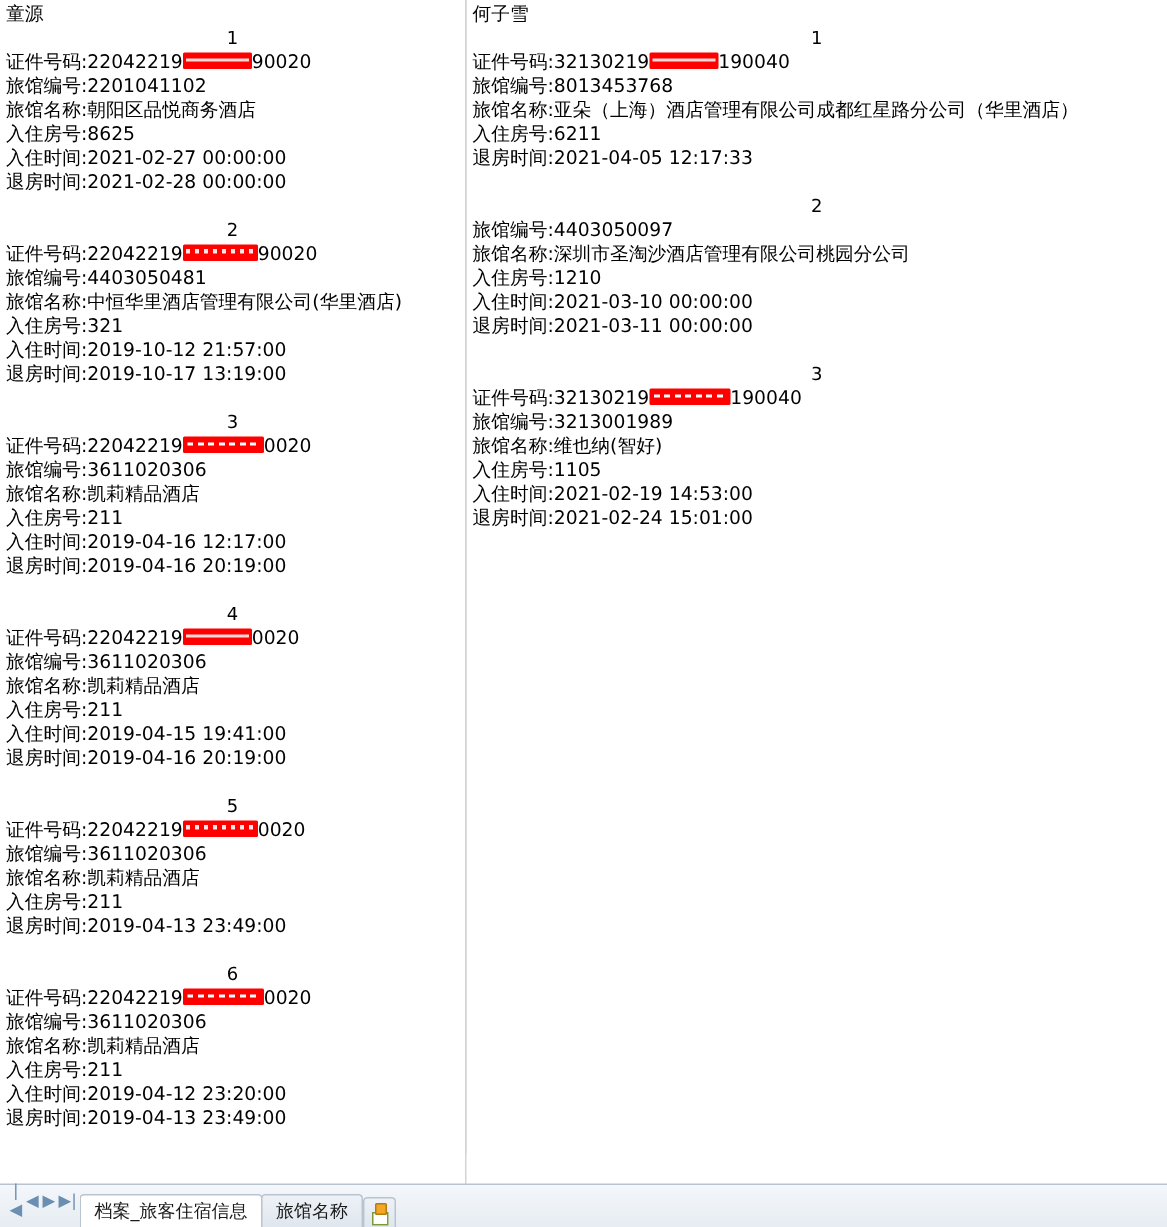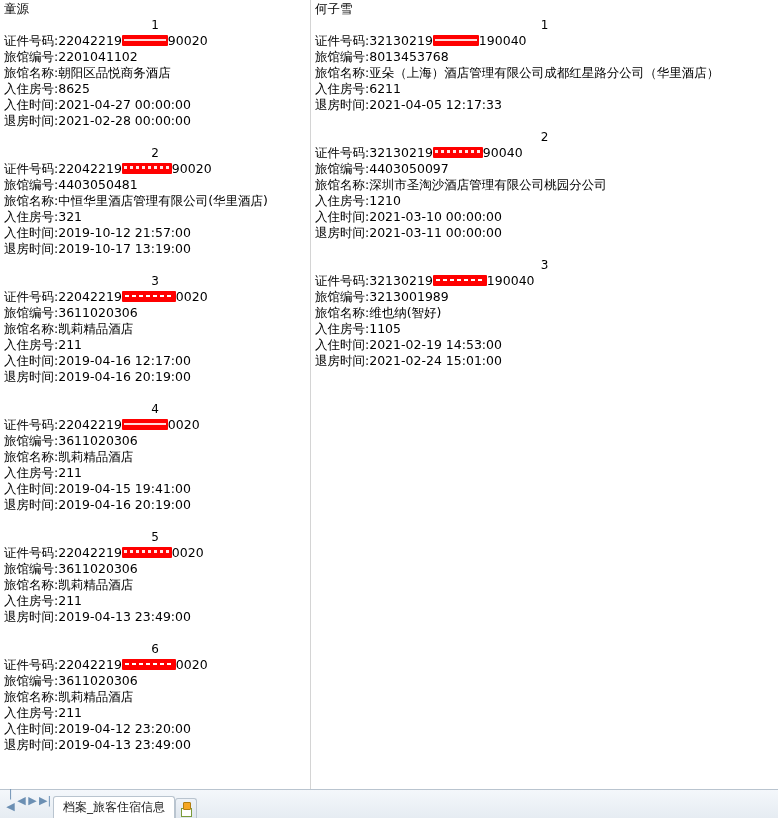--- a/index.html
+++ b/index.html
@@ -129,21 +129,20 @@
   .tab-nav span {
     display: inline-block;
     width: 9px;
     text-align: center;
     color: #6b8fb3;
   }
   .tabs {
     display: flex;
     align-items: flex-end;
     height: 22px;
-    flex-direction: column;
   }
   .tab {
     font-size: 12px;
     padding: 3px 9px 4px 9px;
     border: 1px solid #b9c4cf;
     border-bottom: none;
     border-radius: 3px 3px 0 0;
     margin-right: -1px;
     background: linear-gradient(to bottom, #eef2f7 0%, #dfe6ee 100%);
     color: #1a1a1a;
@@ -196,21 +195,21 @@
   <div class="gridline-v" style="left:310px;"></div>
   <div class="col col-left">
     <div class="person-name">童源</div>
     <div id="left-groups">
         <div class="group">
           <div class="group-index">1</div>
           <div class="row"><span>证件号码:</span><span>22042219</span><span class="redact scribble" style="width: 46px;"></span><span>90020</span></div>
           <div class="row"><span>旅馆编号:</span><span>2201041102</span></div>
           <div class="row"><span>旅馆名称:</span><span>朝阳区品悦商务酒店</span></div>
           <div class="row"><span>入住房号:</span><span>8625</span></div>
-          <div class="row"><span>入住时间:</span><span>2021-04-27 00:00:00</span></div>
+          <div class="row"><span>入住时间:</span><span>2021-02-27 00:00:00</span></div>
           <div class="row"><span>退房时间:</span><span>2021-02-28 00:00:00</span></div>
           <div class="row blank"></div>
         </div>
         <div class="group">
           <div class="group-index">2</div>
           <div class="row"><span>证件号码:</span><span>22042219</span><span class="redact scribble2" style="width: 50px;"></span><span>90020</span></div>
           <div class="row"><span>旅馆编号:</span><span>4403050481</span></div>
           <div class="row"><span>旅馆名称:</span><span>中恒华里酒店管理有限公司(华里酒店)</span></div>
           <div class="row"><span>入住房号:</span><span>321</span></div>
           <div class="row"><span>入住时间:</span><span>2019-10-12 21:57:00</span></div>
@@ -265,21 +264,20 @@
           <div class="group-index">1</div>
           <div class="row"><span>证件号码:</span><span>32130219</span><span class="redact scribble" style="width: 46px;"></span><span>190040</span></div>
           <div class="row"><span>旅馆编号:</span><span>8013453768</span></div>
           <div class="row"><span>旅馆名称:</span><span>亚朵（上海）酒店管理有限公司成都红星路分公司（华里酒店）</span></div>
           <div class="row"><span>入住房号:</span><span>6211</span></div>
           <div class="row"><span>退房时间:</span><span>2021-04-05 12:17:33</span></div>
           <div class="row blank"></div>
         </div>
         <div class="group">
           <div class="group-index">2</div>
-          <div class="row"><span>证件号码:</span><span>32130219</span><span class="redact scribble2" style="width: 50px;"></span><span>90040</span></div>
           <div class="row"><span>旅馆编号:</span><span>4403050097</span></div>
           <div class="row"><span>旅馆名称:</span><span>深圳市圣淘沙酒店管理有限公司桃园分公司</span></div>
           <div class="row"><span>入住房号:</span><span>1210</span></div>
           <div class="row"><span>入住时间:</span><span>2021-03-10 00:00:00</span></div>
           <div class="row"><span>退房时间:</span><span>2021-03-11 00:00:00</span></div>
           <div class="row blank"></div>
         </div>
         <div class="group">
           <div class="group-index">3</div>
           <div class="row"><span>证件号码:</span><span>32130219</span><span class="redact scribble3" style="width: 54px;"></span><span>190040</span></div>

